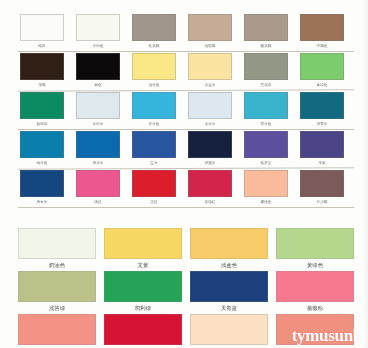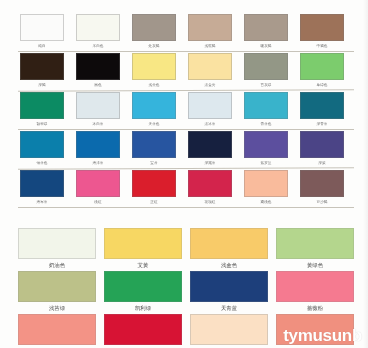--- a/index.html
+++ b/index.html
@@ -143,21 +143,21 @@
 
   
   #watermark {
     position: absolute;
     right: 6px;
     bottom: 4px;
     font-size: 17px;
     font-weight: bold;
     color: #ffffff;
     letter-spacing: -0.3px;
-    font-family: Liberation Sans, sans-serif;
+    font-family: Liberation Serif, serif;
     text-shadow: 0 0 1px rgba(0,0,0,0.18);
     pointer-events: none;
     line-height: 1;
   }
 </style>
 </head>
 <body>
 
 <div id="sheet">
 

